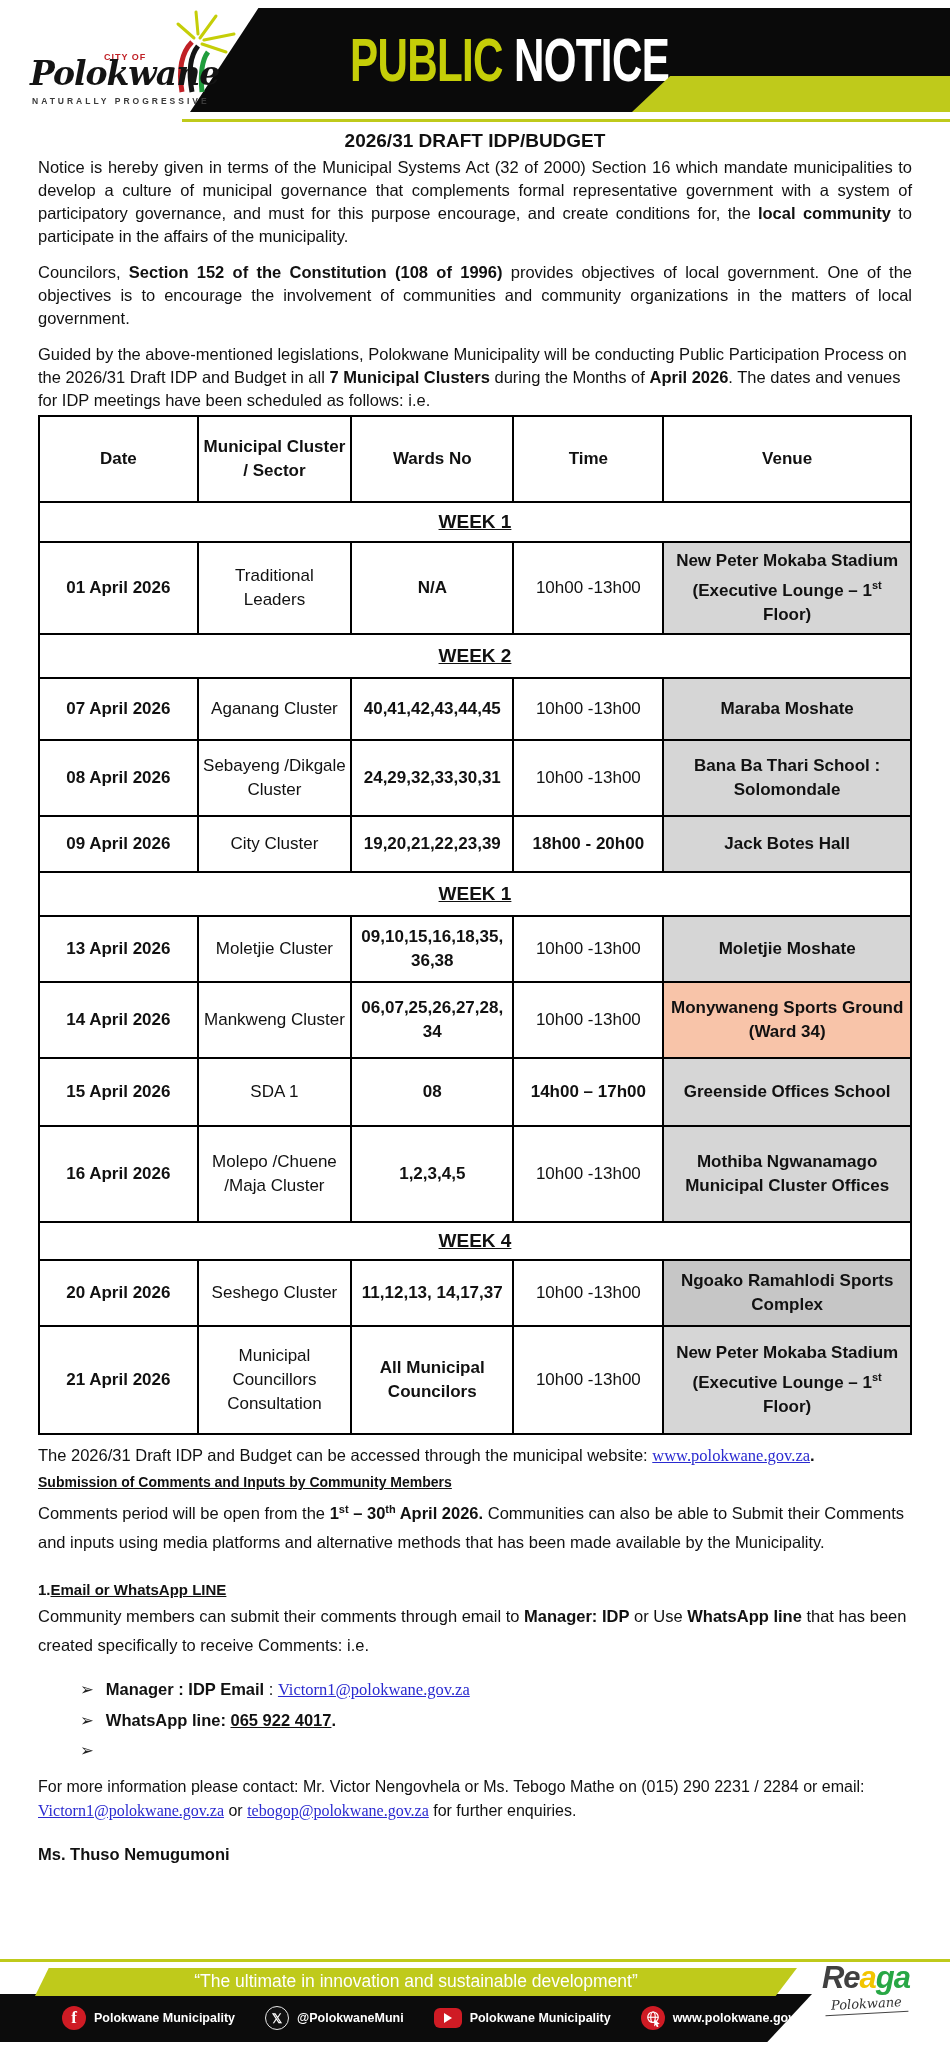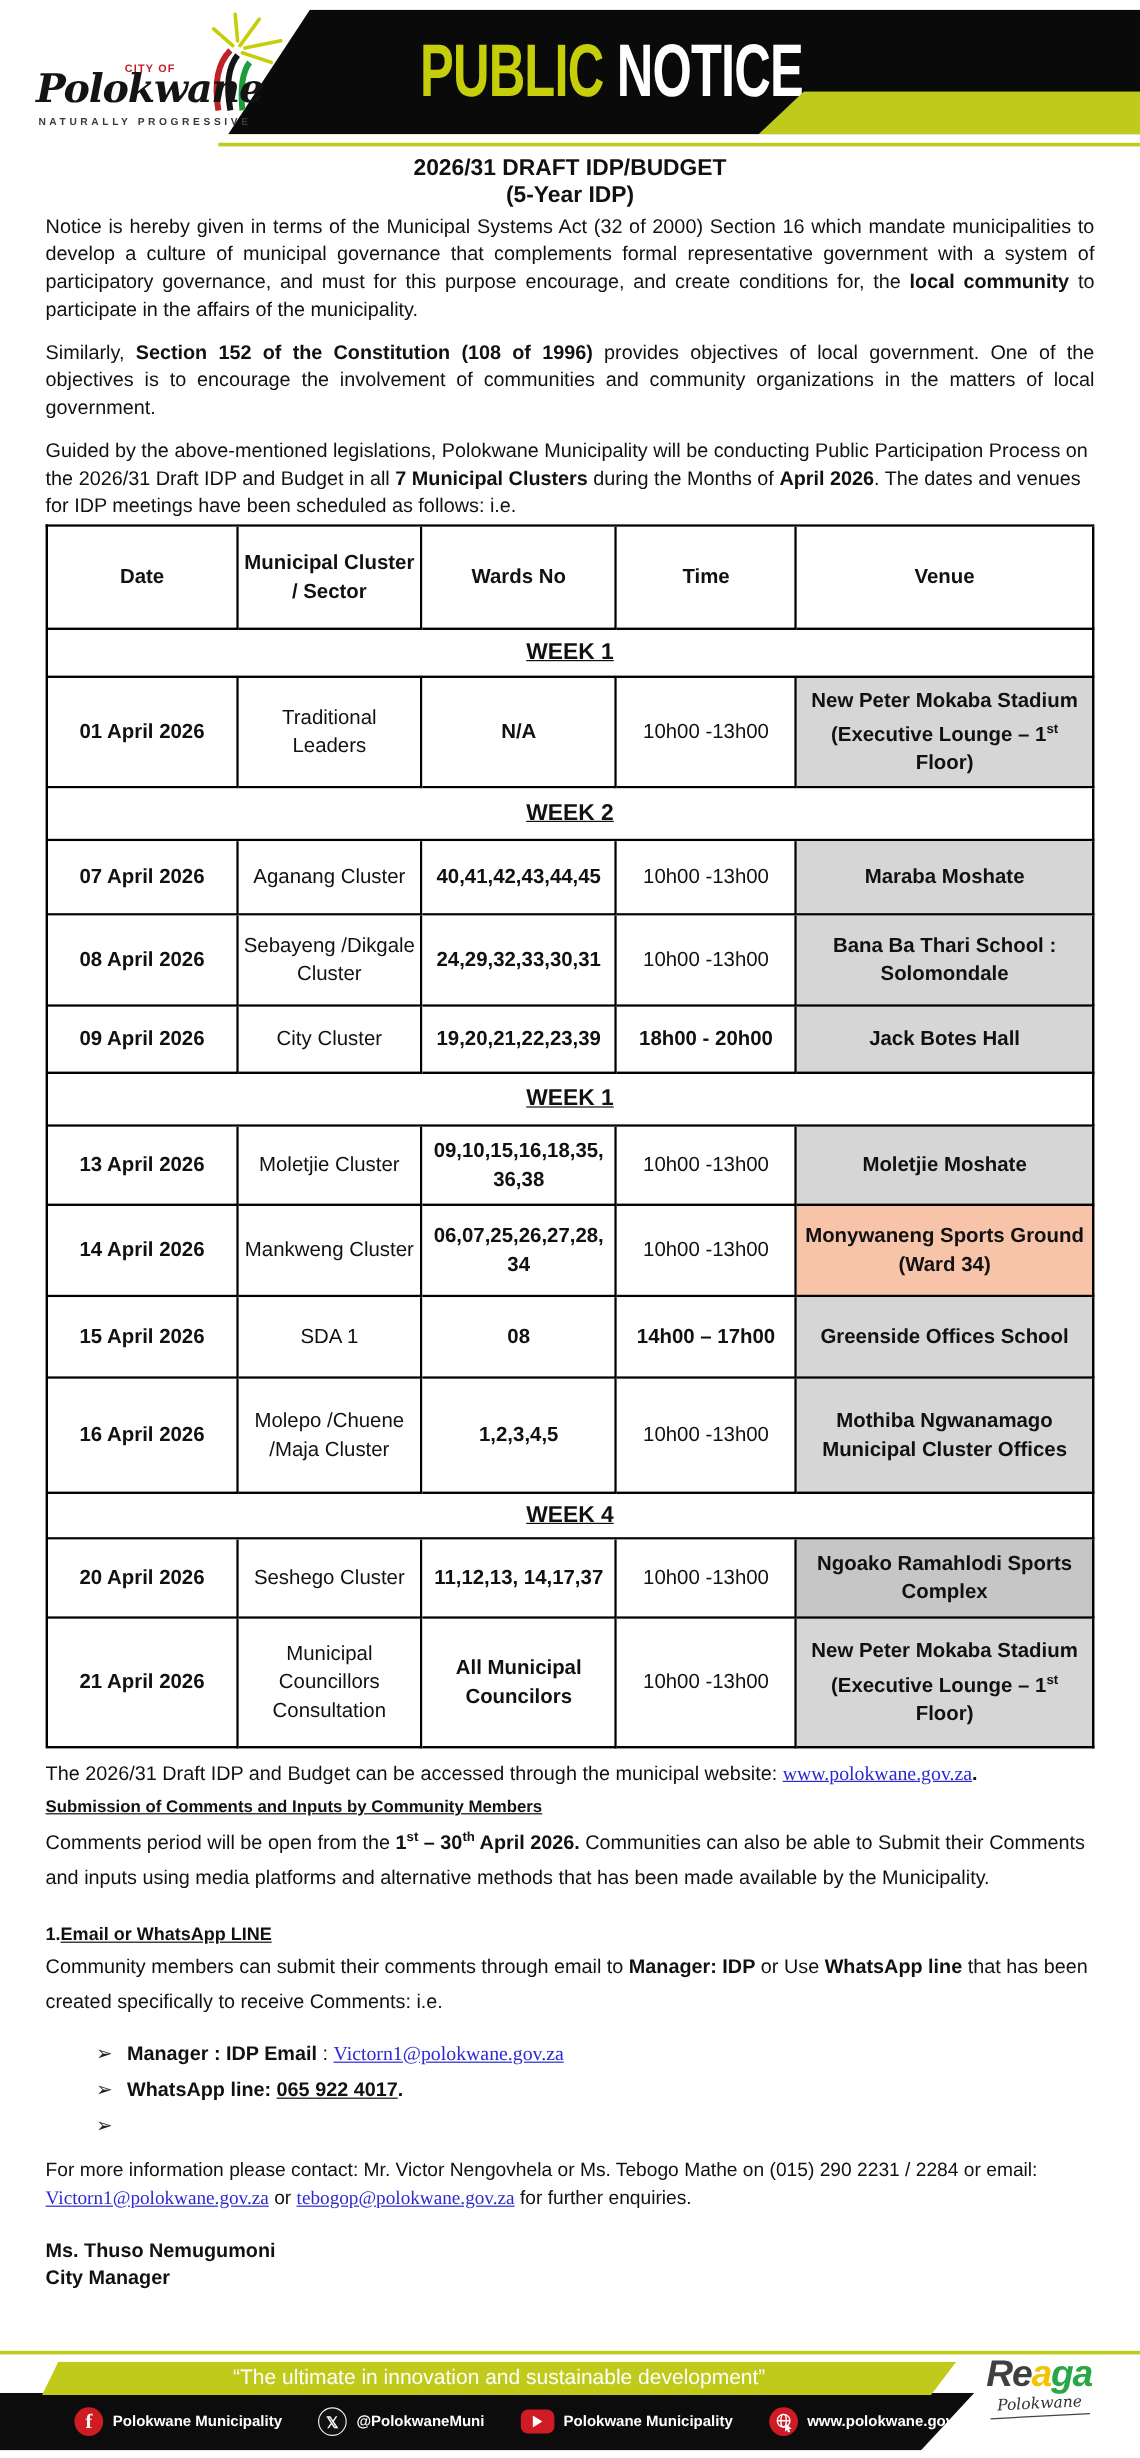--- a/index.html
+++ b/index.html
@@ -121,26 +121,25 @@
       <div class="logo-name">Polokwane</div>
       <div class="logo-tag">NATURALLY PROGRESSIVE</div>
     </div>
   </div>
   <div class="hdr-line"></div>
 
   <div class="content">
 
     <div class="doc-title">
       <div>2026/31 DRAFT IDP/BUDGET</div>
-      <div>(5-Year IDP)</div>
     </div>
 
     <p class="body just" style="margin-top:4px"><span>Notice is hereby given in terms of the Municipal Systems Act (32 of 2000) Section 16 which mandate municipalities to develop a culture of municipal governance that complements formal representative government with a system of participatory governance, and must for this purpose encourage, and create conditions for, the </span><b>local community</b><span> to participate in the affairs of the municipality.</span></p>
 
-    <p class="body just"><span>Similarly, </span><b>Section 152 of the Constitution (108 of 1996)</b><span> provides objectives of local government. One of the objectives is to encourage the involvement of communities and community organizations in the matters of local government.</span></p>
+    <p class="body just"><span>Councilors, </span><b>Section 152 of the Constitution (108 of 1996)</b><span> provides objectives of local government. One of the objectives is to encourage the involvement of communities and community organizations in the matters of local government.</span></p>
 
     <p class="body"><span>Guided by the above-mentioned legislations, Polokwane Municipality   will be conducting Public Participation Process on the 2026/31 Draft IDP and Budget in all </span><b>7 Municipal Clusters</b><span> during the Months of </span><b>April 2026</b><span>. The dates and venues for IDP meetings have been scheduled as follows: i.e.</span></p>
 
     <div class="tbl">
       <div class="row">
         <div class="c th h86">Date</div>
         <div class="c th">Municipal Cluster / Sector</div>
         <div class="c th">Wards No</div>
         <div class="c th">Time</div>
         <div class="c th">Venue</div>
@@ -268,21 +267,20 @@
         </div>
       <div class="bullet">
           <span class="arr">➢</span>
         </div>
     </div>
 
     <p class="contact"><span>For more information please contact: Mr. Victor Nengovhela or Ms. Tebogo Mathe on (015) 290 2231 / 2284  or email: </span><span class="lnk">Victorn1@polokwane.gov.za</span><span> or </span><span class="lnk">tebogop@polokwane.gov.za</span><span> for further enquiries.</span></p>
 
     <div class="sig">
       <div>Ms. Thuso Nemugumoni</div>
-      <div>City Manager</div>
     </div>
   </div>
 
   <div class="foot">
     <div class="foot-line"></div>
     <div class="foot-black"></div>
     <div class="foot-quote">“The ultimate in innovation and sustainable development”</div>
     <div class="foot-social">
       <div class="soc">
         <span class="ic ic-fb">f</span>

